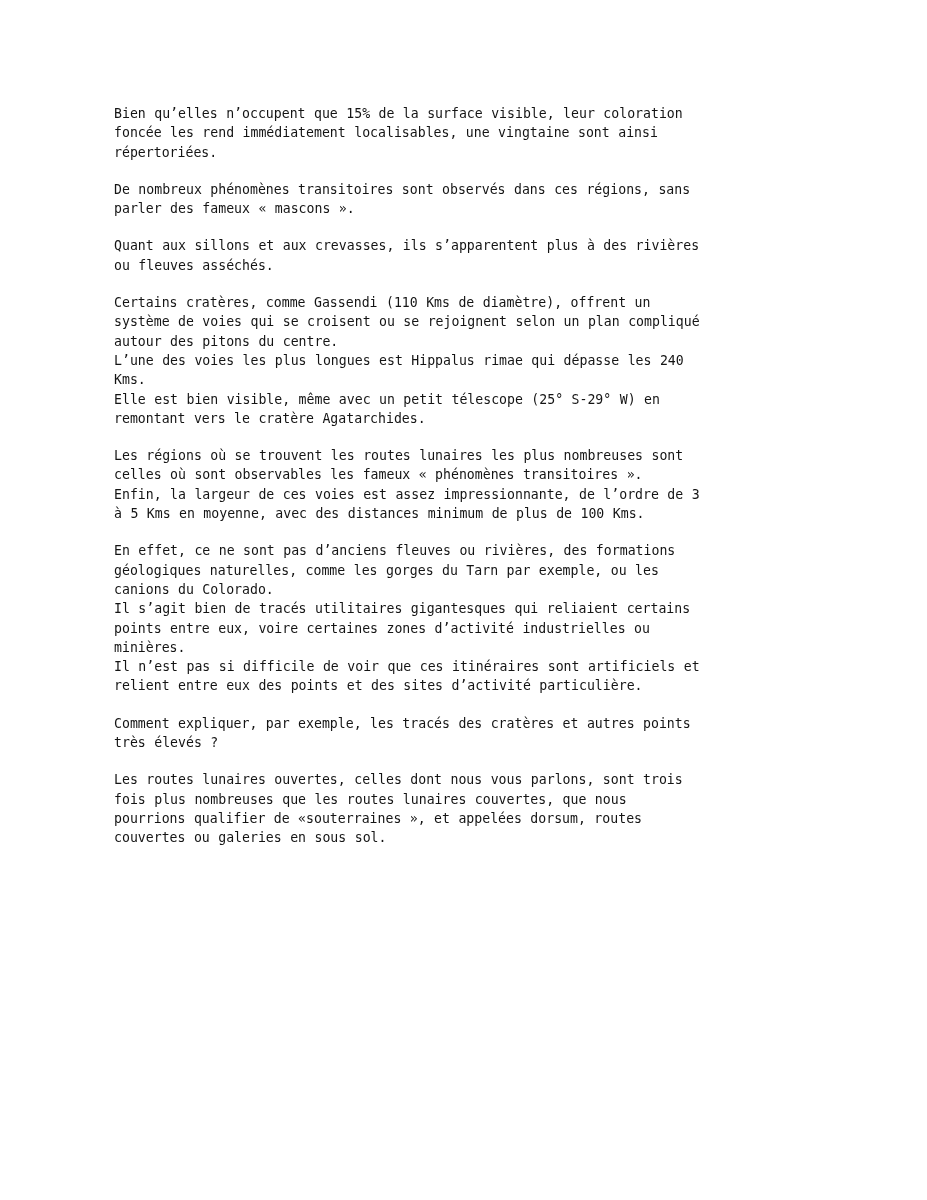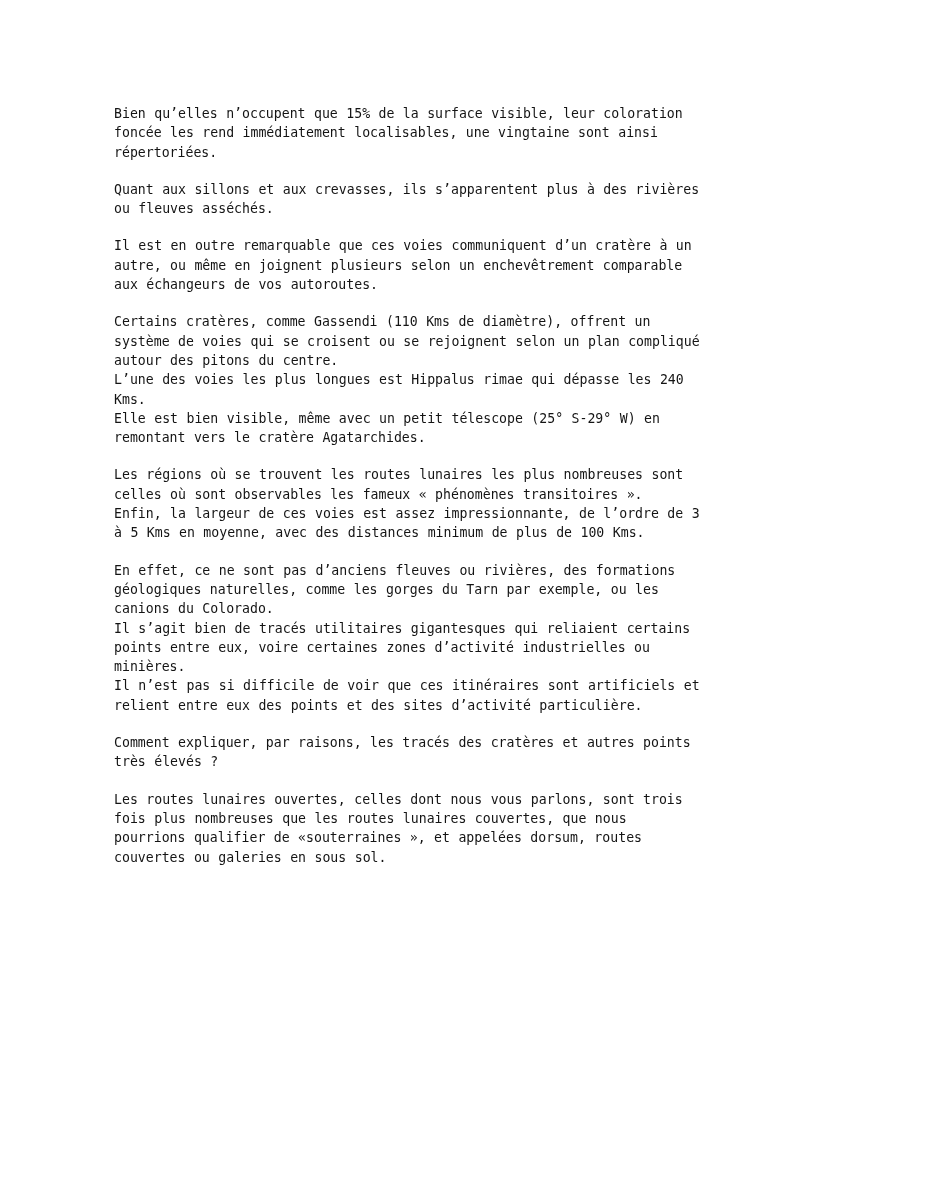--- a/index.html
+++ b/index.html
@@ -38,44 +38,43 @@
   }
 </style>
 </head>
 <body>
 
 <div class="page">
   <div class="doc-body">
     <p class="para">Bien qu’elles n’occupent que 15% de la surface visible, leur coloration
 foncée les rend immédiatement localisables, une vingtaine sont ainsi
 répertoriées.</p>
+    <p class="para">De nombreux phénomènes transitoires sont observés dans ces régions, sans
+parler des fameux « mascons ».</p>
     <p class="para">Quant aux sillons et aux crevasses, ils s’apparentent plus à des rivières
 ou fleuves asséchés.</p>
-    <p class="para">Il est en outre remarquable que ces voies communiquent d’un cratère à un
-autre, ou même en joignent plusieurs selon un enchevêtrement comparable
-aux échangeurs de vos autoroutes.</p>
     <p class="para">Certains cratères, comme Gassendi (110 Kms de diamètre), offrent un
 système de voies qui se croisent ou se rejoignent selon un plan compliqué
 autour des pitons du centre.
 L’une des voies les plus longues est Hippalus rimae qui dépasse les 240
 Kms.
 Elle est bien visible, même avec un petit télescope (25° S-29° W) en
 remontant vers le cratère Agatarchides.</p>
     <p class="para">Les régions où se trouvent les routes lunaires les plus nombreuses sont
 celles où sont observables les fameux « phénomènes transitoires ».
 Enfin, la largeur de ces voies est assez impressionnante, de l’ordre de 3
 à 5 Kms en moyenne, avec des distances minimum de plus de 100 Kms.</p>
     <p class="para">En effet, ce ne sont pas d’anciens fleuves ou rivières, des formations
 géologiques naturelles, comme les gorges du Tarn par exemple, ou les
 canions du Colorado.
 Il s’agit bien de tracés utilitaires gigantesques qui reliaient certains
 points entre eux, voire certaines zones d’activité industrielles ou
 minières.
 Il n’est pas si difficile de voir que ces itinéraires sont artificiels et
 relient entre eux des points et des sites d’activité particulière.</p>
-    <p class="para">Comment expliquer, par raisons, les tracés des cratères et autres points
+    <p class="para">Comment expliquer, par exemple, les tracés des cratères et autres points
 très élevés ?</p>
     <p class="para">Les routes lunaires ouvertes, celles dont nous vous parlons, sont trois
 fois plus nombreuses que les routes lunaires couvertes, que nous
 pourrions qualifier de «souterraines », et appelées dorsum, routes
 couvertes ou galeries en sous sol.</p>
   </div>
 </div>
 
 </body></html>

